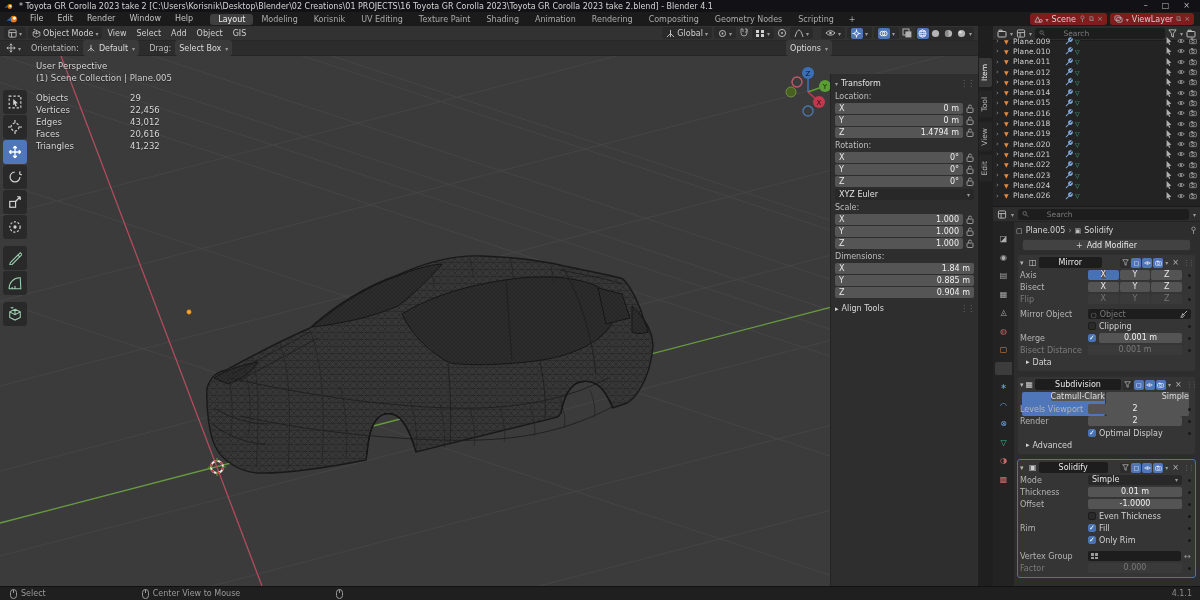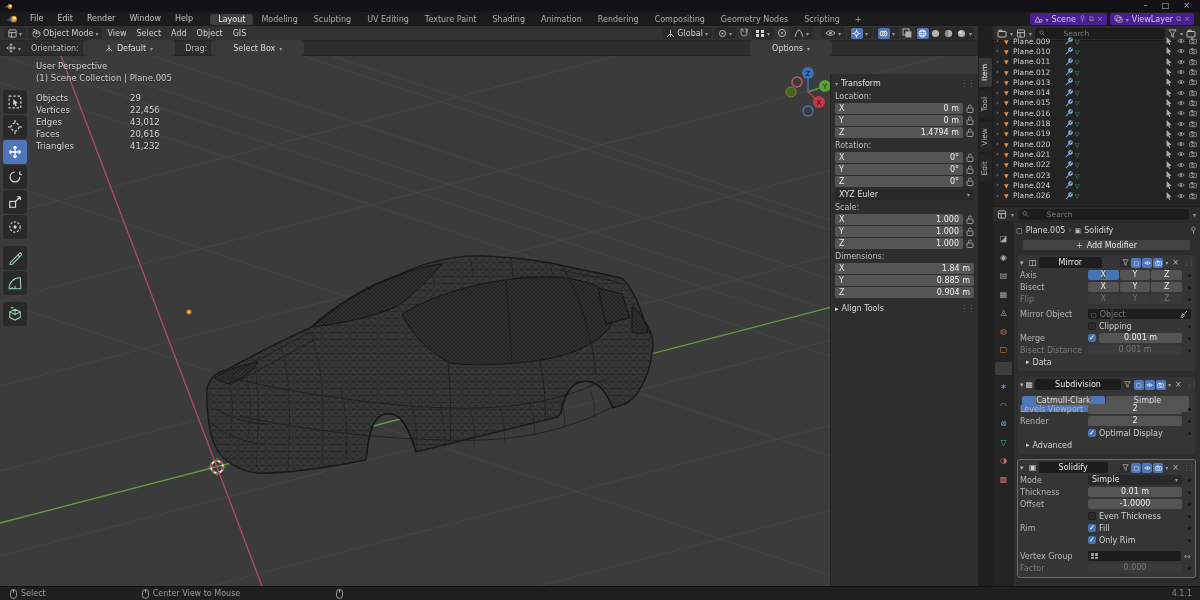--- a/index.html
+++ b/index.html
@@ -18,39 +18,39 @@
   
   .topbar{position:absolute;left:0;top:12px;width:1200px;height:14px;background:#1b1b1b;
     display:flex;align-items:center;font-size:8px;color:#c2c2c2;}
   .topbar .logo{width:13px;height:10px;margin:0 4px 0 6px;}
   .menu-item{padding:0 7px;line-height:14px;}
   .ws-tabs{display:flex;margin-left:10px;height:14px;align-items:center;}
   .ws-tab{padding:1px 8px;border-radius:3px;color:#ababab;white-space:nowrap;}
   .ws-tab.active{background:#3f3f3f;color:#f0f0f0;}
   .ws-add{padding:0 7px;color:#ababab;}
   .topbar-right{margin-left:auto;display:flex;align-items:center;gap:3px;padding-right:6px;}
-  .chip{display:flex;align-items:center;gap:3px;background:#4c1d95;border-radius:3px;padding:1px 4px;height:12px;}
+  .chip{display:flex;align-items:center;gap:3px;background:#7f1d1d;border-radius:3px;padding:1px 4px;height:12px;}
   .chip .txt{color:#d0d0d0;}
   .mini{color:#8f8f8f;font-size:7px;}
 
   
   .viewport{position:absolute;left:0;top:26px;width:978px;height:560px;background:#3b3b3b;}
   .vp-header{position:absolute;left:0;top:0;width:978px;height:15px;background:#323232;
     display:flex;align-items:center;font-size:8px;color:#cfcfcf;border-bottom:1px solid #272727;}
   .vp-header .grp{display:flex;align-items:center;gap:2px;}
   .btnish{display:flex;align-items:center;gap:2px;background:#2a2a2a;border-radius:3px;padding:1px 4px;height:12px;}
   .vp-menu{padding:0 5px;}
   .hdr-ico{width:12px;height:11px;display:inline-flex;align-items:center;justify-content:center;border-radius:2px;}
   .hdr-ico.on{background:#4f76b8;}
   .shade-grp{display:flex;align-items:center;background:#2a2a2a;border-radius:3px;padding:1px 2px;gap:1px;}
 
   .toolsettings{position:absolute;left:0;top:15px;width:978px;height:15px;background:#2c2c2c;
     display:flex;align-items:center;font-size:8px;color:#bdbdbd;border-bottom:1px solid #252525;}
   .ts-label{margin:0 4px 0 10px;}
-  .ts-dd{background:#3a3a3a;border-radius:3px;padding:1px 22px;display:flex;gap:4px;align-items:center;color:#dcdcdc;height:16px;}
+  .ts-dd{background:#3a3a3a;border-radius:3px;padding:1px 4px;display:flex;gap:4px;align-items:center;color:#dcdcdc;height:16px;}
   .ts-right{margin-left:auto;margin-right:146px;}
 
   .vp-canvas{position:absolute;left:0;top:30px;width:978px;height:530px;overflow:hidden;}
   .vp-canvas svg.scene3d{position:absolute;left:0;top:0;}
 
   
   .vtoolbar{position:absolute;left:3px;top:34px;display:flex;flex-direction:column;gap:1px;z-index:5;}
   .vtool{width:24px;height:24px;background:rgba(40,40,40,.92);border-radius:3px;display:flex;
     align-items:center;justify-content:center;}
   .vtool.active{background:#4f76b8;}
@@ -150,21 +150,21 @@
   .dd{flex:1;background:#282828;border-radius:2px;height:10px;line-height:10px;display:flex;padding:0 4px;color:#e4e4e4;}
   .dd .cv{margin-left:auto;color:#999;}
   .cb{width:8px;height:8px;border-radius:2px;background:#2a2a2a;border:1px solid #1d1d1d;display:inline-flex;
     align-items:center;justify-content:center;color:#fff;font-size:7px;line-height:8px;flex:0 0 8px;}
   .cb.checked{background:#4772b3;border-color:#4772b3;}
   .cblabel{color:#d0d0d0;}
   .objfield{flex:1;background:#1d1d1d;border-radius:2px;height:10px;display:flex;align-items:center;padding:0 3px;gap:3px;color:#7a7a7a;}
   .objfield .eyed{margin-left:auto;color:#bbb;}
   .collapse-row{display:flex;align-items:center;gap:3px;height:12px;color:#d4d4d4;padding-left:6px;}
   .seg2{flex:1;display:flex;gap:1px;margin:0 2px;}
-  .seg2 span{flex:1;background:#545454;border-radius:2px;text-align:center;height:16px;line-height:10px;color:#dedede;margin-top:13px;}
+  .seg2 span{flex:1;background:#545454;border-radius:2px;text-align:right;height:24px;line-height:10px;color:#dedede;margin-top:13px;}
   .seg2 span.active{background:#4f76b8;color:#fff;}
 
   
   .statusbar{position:absolute;left:0;top:586px;width:1200px;height:14px;background:#1f1f1f;
     display:flex;align-items:center;font-size:8px;color:#9a9a9a;border-top:1px solid #121212;}
   .sb-item{display:flex;align-items:center;gap:4px;margin-left:10px;}
   .sb-item.mid{margin-left:96px;}
   .sb-item.third{margin-left:96px;}
   .sb-version{margin-left:auto;margin-right:8px;color:#8a8a8a;}
   .mouseico{width:7px;height:10px;}
@@ -288,20 +288,21 @@
 </svg>
 
 <div class="app">
 
   <div class="titlebar">
     <svg class="logo" viewBox="0 0 14 10">
       <circle cx="8.2" cy="5" r="3.4" fill="#e87d0d"></circle>
         <circle cx="8.8" cy="4.4" r="1.5" fill="#fff"></circle>
       <path d="M0.5 6.5 L6 2.5 L5 6.5 Z" fill="#2b65a0"></path>
     </svg>
+    <span>* Toyota GR Corolla 2023 take 2 [C:\Users\Korisnik\Desktop\Blender\02 Creations\01 PROJECTS\16 Toyota GR Corolla 2023\Toyota GR Corolla 2023 take 2.blend] - Blender 4.1</span>
     <div class="win-controls">
       <span>–</span>
       <span>□</span>
       <span>×</span>
     </div>
   </div>
 
   <div class="topbar">
     <svg class="logo" viewBox="0 0 14 10">
       <circle cx="8.2" cy="5" r="3.6" fill="#e87d0d"></circle>
@@ -313,21 +314,21 @@
     <span class="menu-item"><span>File</span></span>
         <span class="menu-item"><span>Edit</span></span>
         <span class="menu-item"><span>Render</span></span>
         <span class="menu-item"><span>Window</span></span>
         <span class="menu-item"><span>Help</span></span>
       </div>
     <div class="ws-tabs">
 
     <span class="ws-tab active"><span>Layout</span></span>
         <span class="ws-tab"><span>Modeling</span></span>
-        <span class="ws-tab"><span>Sculpting</span></span>
+        <span class="ws-tab"><span>Korisnik</span></span>
         <span class="ws-tab"><span>UV Editing</span></span>
         <span class="ws-tab"><span>Texture Paint</span></span>
         <span class="ws-tab"><span>Shading</span></span>
         <span class="ws-tab"><span>Animation</span></span>
         <span class="ws-tab"><span>Rendering</span></span>
         <span class="ws-tab"><span>Compositing</span></span>
         <span class="ws-tab"><span>Geometry Nodes</span></span>
         <span class="ws-tab"><span>Scripting</span></span>
       </div>
     <span class="ws-add">+</span>

